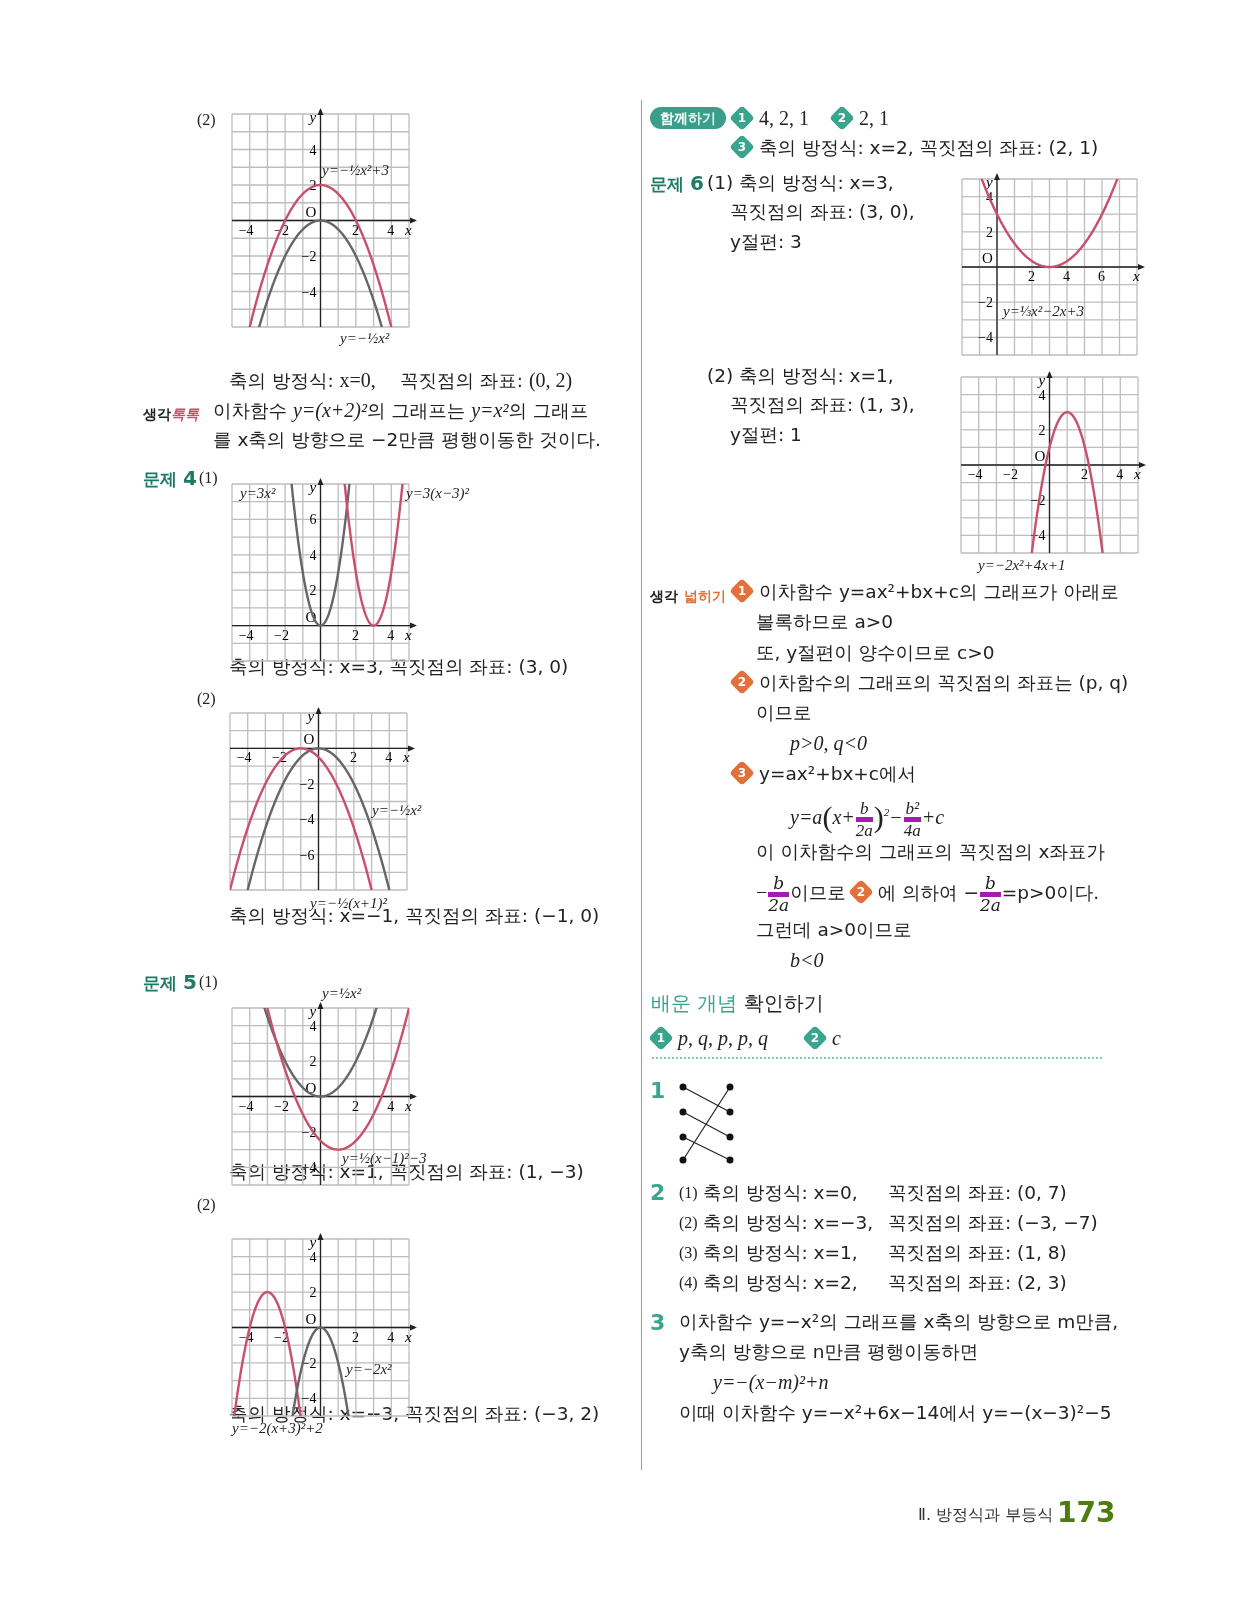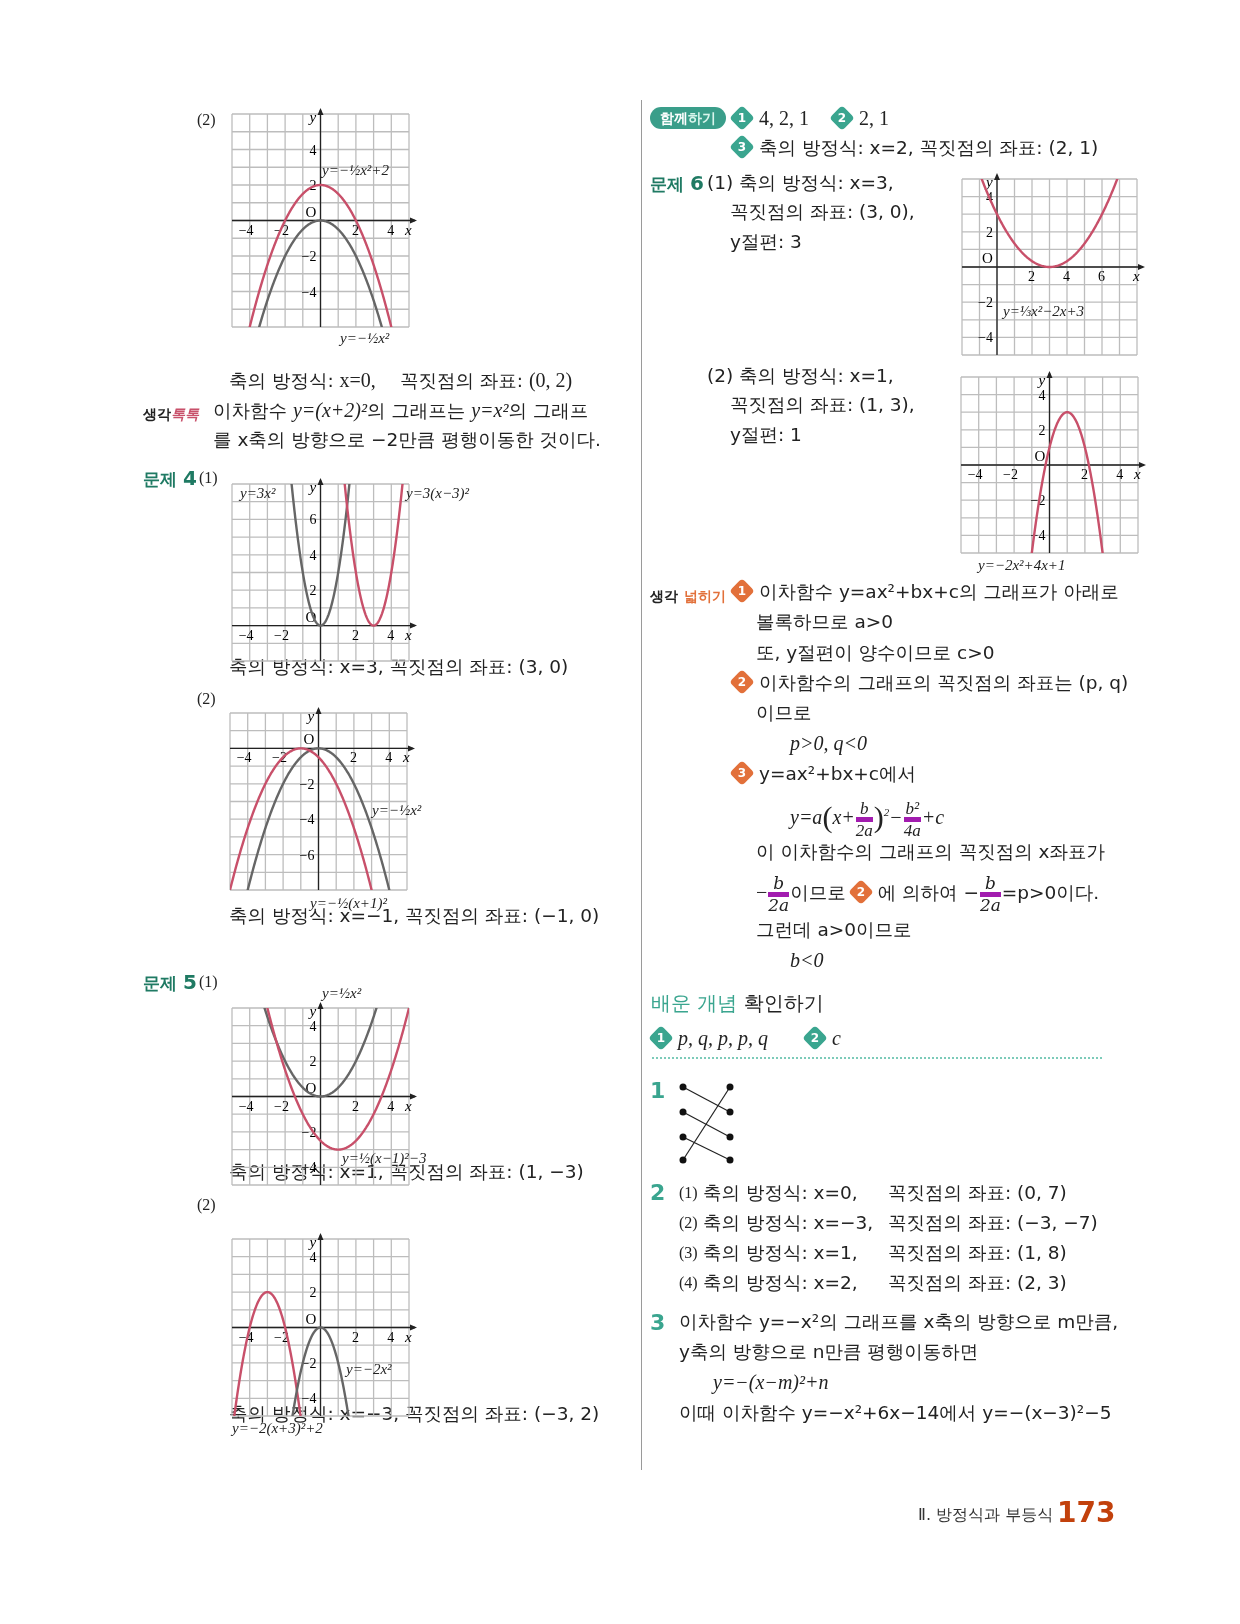--- a/index.html
+++ b/index.html
@@ -22,21 +22,21 @@
   .num.orange { background:#e2703a; }
   .frac { display:inline-block; vertical-align:middle; text-align:center; line-height:17px; font-size:17px; margin:0 1px; }
   .frac > span { display:block; }
   .frac > span.den { border-top:5px solid #a21caf; }
   sup { font-size:11px; }
   .section-title { position:absolute; font-family:"DejaVu Sans", sans-serif; font-size:20px; }
   .section-title .accent { color:#3aa58f; }
   .dotted { position:absolute; left:652px; top:1057px; width:450px; border-top:2px dotted #7ccbb9; }
   .big-num { position:absolute; color:#3aa58f; font-family:"DejaVu Sans", sans-serif; font-weight:bold; font-size:22px; }
   .footer-chapter { position:absolute; font-family:"DejaVu Sans", sans-serif; font-size:16px; color:#333; }
-  .footer-page { position:absolute; font-family:"DejaVu Sans", sans-serif; font-size:28px; font-weight:bold; color:#c2410c; }
+  .footer-page { position:absolute; font-family:"DejaVu Sans", sans-serif; font-size:28px; font-weight:bold; color:#4d7c0f; }
   svg.graph { position:absolute; overflow:visible; }
   .glabel { position:absolute; font-family:"Liberation Serif", serif; font-size:15px; white-space:nowrap; }
 </style>
 </head>
 <body>
 
 <div class="t math" style="left:197px;top:108px;font-size:16px;">(2)</div>
 <div class="t" style="left:229px;top:368px;">
   <span class="ko">축의 방정식: </span><span class="math">x=0,</span>&nbsp;&nbsp;&nbsp;&nbsp;<span class="ko">꼭짓점의 좌표: </span><span class="math">(0, 2)</span>
 </div>
@@ -469,21 +469,21 @@
       <text x="77.5" y="57.8" font-family="Liberation Serif, serif" font-size="14">2</text>
       <text x="69.5" y="128.2" font-family="Liberation Serif, serif" font-size="14">−2</text>
       <text x="69.5" y="163.4" font-family="Liberation Serif, serif" font-size="14">−4</text>
       <defs>
         <clipPath id="clip-g7">
           <rect x="0" y="0" width="177" height="176"></rect>
         </clipPath>
       </defs>
       <path d="M0.00,1302.40L0.44,1291.86L0.88,1281.37L1.33,1270.92L1.77,1260.51L2.21,1250.15L2.66,1239.83L3.10,1229.56L3.54,1219.33L3.98,1209.14L4.42,1199.00L4.87,1188.90L5.31,1178.85L5.75,1168.84L6.19,1158.87L6.64,1148.95L7.08,1139.07L7.52,1129.24L7.97,1119.45L8.41,1109.70L8.85,1100.00L9.29,1090.34L9.73,1080.73L10.18,1071.16L10.62,1061.63L11.06,1052.15L11.51,1042.71L11.95,1033.32L12.39,1023.97L12.83,1014.66L13.28,1005.40L13.72,996.18L14.16,987.01L14.60,977.88L15.04,968.79L15.49,959.75L15.93,950.75L16.37,941.80L16.82,932.89L17.26,924.02L17.70,915.20L18.14,906.42L18.58,897.69L19.03,889.00L19.47,880.35L19.91,871.75L20.35,863.19L20.80,854.68L21.24,846.21L21.68,837.78L22.13,829.40L22.57,821.06L23.01,812.77L23.45,804.52L23.90,796.31L24.34,788.15L24.78,780.03L25.22,771.96L25.67,763.93L26.11,755.94L26.55,748.00L26.99,740.10L27.43,732.25L27.88,724.44L28.32,716.67L28.76,708.95L29.20,701.27L29.65,693.64L30.09,686.05L30.53,678.50L30.97,671.00L31.42,663.54L31.86,656.13L32.30,648.76L32.74,641.43L33.19,634.15L33.63,626.91L34.07,619.72L34.52,612.57L34.96,605.46L35.40,598.40L35.84,591.38L36.28,584.41L36.73,577.48L37.17,570.59L37.61,563.75L38.05,556.95L38.50,550.20L38.94,543.49L39.38,536.82L39.83,530.20L40.27,523.62L40.71,517.09L41.15,510.60L41.60,504.15L42.04,497.75L42.48,491.39L42.92,485.08L43.37,478.81L43.81,472.58L44.25,466.40L44.69,460.26L45.13,454.17L45.58,448.12L46.02,442.11L46.46,436.15L46.91,430.23L47.35,424.36L47.79,418.53L48.23,412.74L48.68,407.00L49.12,401.30L49.56,395.65L50.00,390.04L50.45,384.47L50.89,378.95L51.33,373.47L51.77,368.04L52.22,362.65L52.66,357.30L53.10,352.00L53.54,346.74L53.98,341.53L54.43,336.36L54.87,331.23L55.31,326.15L55.76,321.11L56.20,316.12L56.64,311.17L57.08,306.26L57.52,301.40L57.97,296.58L58.41,291.81L58.85,287.08L59.30,282.39L59.74,277.75L60.18,273.15L60.62,268.60L61.07,264.09L61.51,259.62L61.95,255.20L62.39,250.82L62.83,246.49L63.28,242.20L63.72,237.95L64.16,233.75L64.61,229.59L65.05,225.48L65.49,221.41L65.93,217.38L66.38,213.40L66.82,209.46L67.26,205.57L67.70,201.72L68.14,197.91L68.59,194.15L69.03,190.43L69.47,186.76L69.92,183.13L70.36,179.54L70.80,176.00L71.24,172.50L71.68,169.05L72.13,165.64L72.57,162.27L73.01,158.95L73.46,155.67L73.90,152.44L74.34,149.25L74.78,146.10L75.22,143.00L75.67,139.94L76.11,136.93L76.55,133.96L76.99,131.03L77.44,128.15L77.88,125.31L78.32,122.52L78.77,119.77L79.21,117.06L79.65,114.40L80.09,111.78L80.53,109.21L80.98,106.68L81.42,104.19L81.86,101.75L82.31,99.35L82.75,97.00L83.19,94.69L83.63,92.42L84.08,90.20L84.52,88.02L84.96,85.89L85.40,83.80L85.84,81.75L86.29,79.75L86.73,77.79L87.17,75.88L87.61,74.01L88.06,72.18L88.50,70.40L88.94,68.66L89.39,66.97L89.83,65.32L90.27,63.71L90.71,62.15L91.16,60.63L91.60,59.16L92.04,57.73L92.48,56.34L92.92,55.00L93.37,53.70L93.81,52.45L94.25,51.24L94.69,50.07L95.14,48.95L95.58,47.87L96.02,46.84L96.47,45.85L96.91,44.90L97.35,44.00L97.79,43.14L98.23,42.33L98.68,41.56L99.12,40.83L99.56,40.15L100.01,39.51L100.45,38.92L100.89,38.37L101.33,37.86L101.77,37.40L102.22,36.98L102.66,36.61L103.10,36.28L103.54,35.99L103.99,35.75L104.43,35.55L104.87,35.40L105.31,35.29L105.76,35.22L106.20,35.20L106.64,35.22L107.08,35.29L107.53,35.40L107.97,35.55L108.41,35.75L108.86,35.99L109.30,36.28L109.74,36.61L110.18,36.98L110.63,37.40L111.07,37.86L111.51,38.37L111.95,38.92L112.39,39.51L112.84,40.15L113.28,40.83L113.72,41.56L114.17,42.33L114.61,43.14L115.05,44.00L115.49,44.90L115.94,45.85L116.38,46.84L116.82,47.87L117.26,48.95L117.71,50.07L118.15,51.24L118.59,52.45L119.03,53.70L119.48,55.00L119.92,56.34L120.36,57.73L120.80,59.16L121.24,60.63L121.69,62.15L122.13,63.71L122.57,65.32L123.02,66.97L123.46,68.66L123.90,70.40L124.34,72.18L124.78,74.01L125.23,75.88L125.67,77.79L126.11,79.75L126.56,81.75L127.00,83.80L127.44,85.89L127.88,88.02L128.32,90.20L128.77,92.42L129.21,94.69L129.65,97.00L130.09,99.35L130.54,101.75L130.98,104.19L131.42,106.68L131.87,109.21L132.31,111.78L132.75,114.40L133.19,117.06L133.63,119.77L134.08,122.52L134.52,125.31L134.96,128.15L135.41,131.03L135.85,133.96L136.29,136.93L136.73,139.94L137.18,143.00L137.62,146.10L138.06,149.25L138.50,152.44L138.94,155.67L139.39,158.95L139.83,162.27L140.27,165.64L140.72,169.05L141.16,172.50L141.60,176.00L142.04,179.54L142.49,183.13L142.93,186.76L143.37,190.43L143.81,194.15L144.26,197.91L144.70,201.72L145.14,205.57L145.58,209.46L146.03,213.40L146.47,217.38L146.91,221.41L147.35,225.48L147.79,229.59L148.24,233.75L148.68,237.95L149.12,242.20L149.56,246.49L150.01,250.82L150.45,255.20L150.89,259.62L151.34,264.09L151.78,268.60L152.22,273.15L152.66,277.75L153.10,282.39L153.55,287.08L153.99,291.81L154.43,296.58L154.88,301.40L155.32,306.26L155.76,311.17L156.20,316.12L156.65,321.11L157.09,326.15L157.53,331.23L157.97,336.36L158.41,341.53L158.86,346.74L159.30,352.00L159.74,357.30L160.19,362.65L160.63,368.04L161.07,373.47L161.51,378.95L161.96,384.47L162.40,390.04L162.84,395.65L163.28,401.30L163.72,407.00L164.17,412.74L164.61,418.53L165.05,424.36L165.49,430.23L165.94,436.15L166.38,442.11L166.82,448.12L167.26,454.17L167.71,460.26L168.15,466.40L168.59,472.58L169.04,478.81L169.48,485.08L169.92,491.39L170.36,497.75L170.81,504.15L171.25,510.60L171.69,517.09L172.13,523.62L172.57,530.20L173.02,536.82L173.46,543.49L173.90,550.20L174.34,556.95L174.79,563.75L175.23,570.59L175.67,577.48L176.11,584.41L176.56,591.38L177.00,598.40" fill="none" stroke="#c8506a" stroke-width="2.4" clip-path="url(#clip-g7)"></path>
     </svg>
-    <div class="glabel" style="left: 322px; top: 162px; font-style: italic;">y=−½x²+2</div>
+    <div class="glabel" style="left: 322px; top: 162px; font-style: italic;">y=−½x²+3</div>
     <div class="glabel" style="left: 340px; top: 330px; font-style: italic;">y=−½x²</div>
     <div class="glabel" style="left: 240px; top: 485px; font-style: italic;">y=3x²</div>
     <div class="glabel" style="left: 406px; top: 485px; font-style: italic;">y=3(x−3)²</div>
     <div class="glabel" style="left: 372px; top: 802px; font-style: italic;">y=−½x²</div>
     <div class="glabel" style="left: 310px; top: 895px; font-style: italic;">y=−½(x+1)²</div>
     <div class="glabel" style="left: 322px; top: 985px; font-style: italic;">y=½x²</div>
     <div class="glabel" style="left: 342px; top: 1150px; font-style: italic;">y=½(x−1)²−3</div>
     <div class="glabel" style="left: 346px; top: 1361px; font-style: italic;">y=−2x²</div>
     <div class="glabel" style="left: 232px; top: 1420px; font-style: italic;">y=−2(x+3)²+2</div>
     <div class="glabel" style="left: 1003px; top: 303px; font-style: italic; text-align: right;">y=⅓x²−2x+3</div>

